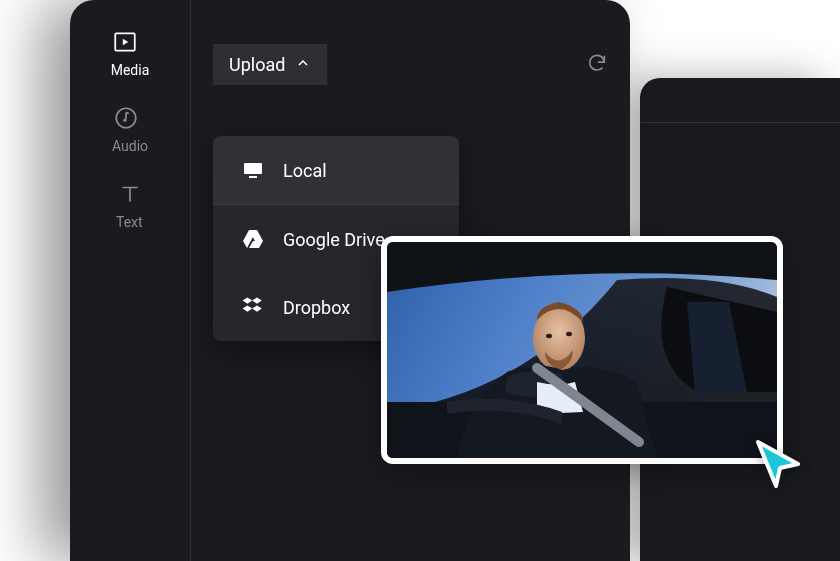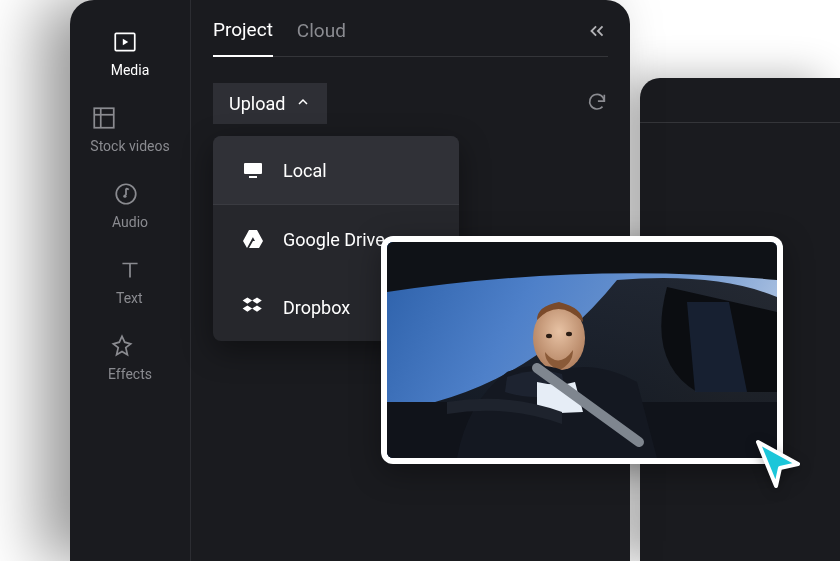--- a/index.html
+++ b/index.html
@@ -208,30 +208,20 @@
     <div class="sidebar-item active">
       <span class="icon">
         <svg viewBox="0 0 24 24" fill="none" stroke="currentColor" stroke-width="1.6">
           <rect x="3" y="4" width="18" height="16" rx="1"></rect>
           <path d="M10 9l5 3-5 3z" fill="currentColor" stroke="none"></path>
         </svg>
       </span>
       <span class="label">Media</span>
     </div>
 
-    <div class="sidebar-item">
-      <span class="icon">
-        <svg viewBox="0 0 24 24" fill="none" stroke="currentColor" stroke-width="1.6">
-          <rect x="3" y="3" width="18" height="18"></rect>
-          <line x1="9" y1="3" x2="9" y2="21"></line>
-          <line x1="3" y1="9" x2="21" y2="9"></line>
-        </svg>
-      </span>
-      <span class="label">Stock videos</span>
-    </div>
 
     <div class="sidebar-item">
       <span class="icon">
         <svg viewBox="0 0 24 24" fill="none" stroke="currentColor" stroke-width="1.6">
           <circle cx="12" cy="12" r="9"></circle>
           <path d="M12 7v6"></path>
           <circle cx="11" cy="14" r="1.5" fill="currentColor" stroke="none"></circle>
           <path d="M12 7c1.5 0 2.5 1 2.5 1"></path>
         </svg>
       </span>
@@ -241,44 +231,24 @@
     <div class="sidebar-item">
       <span class="icon">
         <svg viewBox="0 0 24 24" fill="none" stroke="currentColor" stroke-width="1.6">
           <path d="M5 6h14M12 6v13"></path>
         </svg>
       </span>
       <span class="label">Text</span>
     </div>
 
 
-    <div class="sidebar-item">
-      <span class="icon">
-        <svg viewBox="0 0 24 24" fill="none" stroke="currentColor" stroke-width="1.6">
-          <path d="M12 3l2.5 5.5L20 10l-4.5 3.5L17 20l-5-3-5 3 1.5-6.5L4 10l5.5-1.5z"></path>
-        </svg>
-      </span>
-      <span class="label">Effects</span>
-    </div>
 
   </div>
 
   <div class="main">
-    <div class="tabs-row">
-      <div class="tab active">Project</div>
-      <div class="tab">Cloud</div>
-      <div class="collapse-btn">
-        <span>
-          <svg viewBox="0 0 24 24" fill="none" stroke="currentColor" stroke-width="2">
-            <path d="M11 17l-5-5 5-5"></path>
-              <path d="M18 17l-5-5 5-5"></path>
-          </svg>
-        </span>
-      </div>
-    </div>
 
     <div class="upload-row">
       <div class="upload-btn">
         <span>Upload</span>
         <span>
           <svg viewBox="0 0 24 24" fill="none" stroke="currentColor" stroke-width="2.2">
             <path d="M6 15l6-6 6 6"></path>
           </svg>
         </span>
       </div>

